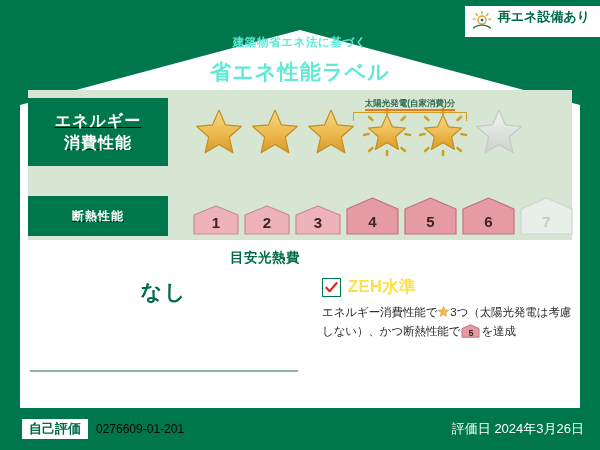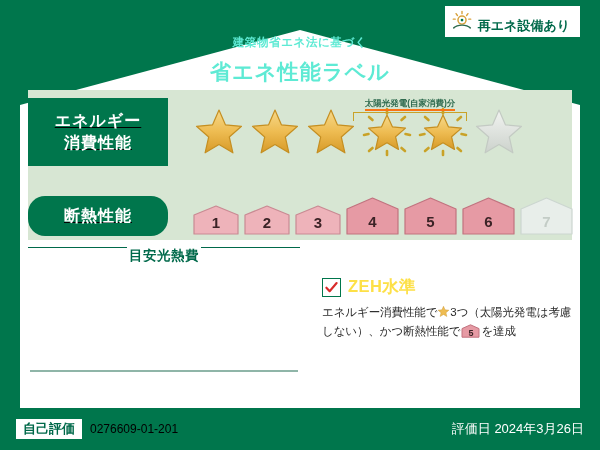--- a/index.html
+++ b/index.html
@@ -12,25 +12,25 @@
 
   
   .tag-housing{
     position:absolute;left:10px;top:8px;
     background:#ffffff;color:#00694a;
     font-size:13px;font-weight:bold;
     padding:4px 9px 5px 9px;letter-spacing:.5px;
     line-height:1;
   }
   .tag-renew{
-    position:absolute;right:20px;top:6px;
+    position:absolute;right:0;top:6px;
     background:#ffffff;color:#00694a;
     font-size:13px;font-weight:bold;
     padding:4px 10px 5px 6px;line-height:1;
-    display:flex;align-items:flex-end;gap:5px;
+    display:flex;align-items:flex-start;gap:5px;
   }
   .sun-icon{display:block;width:22px;height:22px;flex:0 0 22px;}
 
   
   .title-wrap{
     position:absolute;left:0;right:0;top:36px;text-align:center;
     color:#5eead4;z-index:3;
   }
   .title-sub{font-size:11.5px;font-weight:bold;letter-spacing:.6px;line-height:1.2;}
   .title-main{font-size:21px;font-weight:bold;letter-spacing:1.2px;margin-top:10px;line-height:1.15;}
@@ -51,21 +51,21 @@
   
   .row{position:absolute;display:flex;align-items:center;text-decoration:underline;}
   .row-label{
     background:#00764c;color:#ffffff;font-weight:bold;
     display:flex;flex-direction:column;align-items:center;justify-content:center;
     text-align:center;letter-spacing:1px;
   }
   #row-energy{left:28px;top:98px;}
   #row-energy .row-label{width:140px;height:68px;font-size:16px;line-height:1.35;}
   #row-insul{left:28px;top:196px;}
-  #row-insul .row-label{width:140px;height:40px;font-size:16px;line-height:1;border-radius:17px;}
+  #row-insul .row-label{width:140px;height:40px;font-size:12px;line-height:1;}
 
   
   .stars{display:flex;align-items:center;gap:2px;margin-left:24px;}
   .star-cell{position:relative;width:54px;height:54px;}
   .star-cell svg{display:block;width:54px;height:54px;}
 
   
   .solar-bracket{
     position:absolute;left:349px;top:92px;width:122px;z-index:5;
     text-align:center;
@@ -92,21 +92,21 @@
   .grade span{
     position:absolute;left:0;right:0;bottom:4px;text-align:center;
     font-size:15px;font-weight:bold;color:#3b2326;
   }
   .grade.lv-hi span{bottom:5px;}
   .grade.off span{color:#c3ccc6;}
 
   
   .cost-head{
     position:absolute;left:28px;top:247px;width:272px;
-    display:flex;align-items:flex-start;gap:2px;color:#00694a;
+    display:flex;align-items:flex-end;gap:2px;color:#00694a;flex-direction:column;
   }
   .cost-head .hr{flex:1;height:1px;background:#00694a;}
   .cost-head .ht{font-size:13.5px;font-weight:bold;white-space:nowrap;letter-spacing:.5px;}
   .cost-value{
     position:absolute;left:28px;top:278px;width:272px;text-align:center;
     font-size:21px;font-weight:bold;color:#00694a;letter-spacing:2px;
   }
   .cost-rule{
     position:absolute;left:30px;top:370px;width:268px;height:2px;background:#8fb5a8;
   }
@@ -133,21 +133,21 @@
     position:absolute;left:0;right:0;bottom:0px;text-align:center;
     font-size:9px;color:#3b2326;font-weight:bold;line-height:1;
   }
 
   
   .footer{
     position:absolute;left:0;bottom:0;width:600px;height:42px;background:#00764c;z-index:6;
     display:flex;align-items:center;
   }
   .self-eval{
-    margin-left:16px;background:#ffffff;color:#00694a;font-weight:bold;font-size:13px;
+    margin-left:22px;background:#ffffff;color:#00694a;font-weight:bold;font-size:13px;
     padding:3px 7px 4px 7px;line-height:1;
   }
   .eval-id{margin-left:8px;color:#000000;font-size:12px;}
   .eval-date{margin-left:auto;margin-right:16px;color:#ffffff;font-size:13px;}
 </style>
 </head>
 <body>
 
 <div id="label-root">
 
@@ -316,20 +316,21 @@
           <span>7</span>
         </div>
       </div>
     </div>
 
     <div class="cost-head">
       <div class="hr"></div>
       <div class="ht">目安光熱費</div>
       <div class="hr"></div>
     </div>
+    <div class="cost-value">なし</div>
     <div class="cost-rule"></div>
 
     <div class="zeh">
       <div class="zeh-head">
         <div class="chk">
           <svg viewBox="0 0 14 14">
             <polyline points="1.5,7.2 5,11 12.5,2.2" fill="none" stroke="#d92b2b" stroke-width="2.3" stroke-linecap="round" stroke-linejoin="round"></polyline>
           </svg>
         </div>
         <div class="zeh-title">ZEH水準</div>

